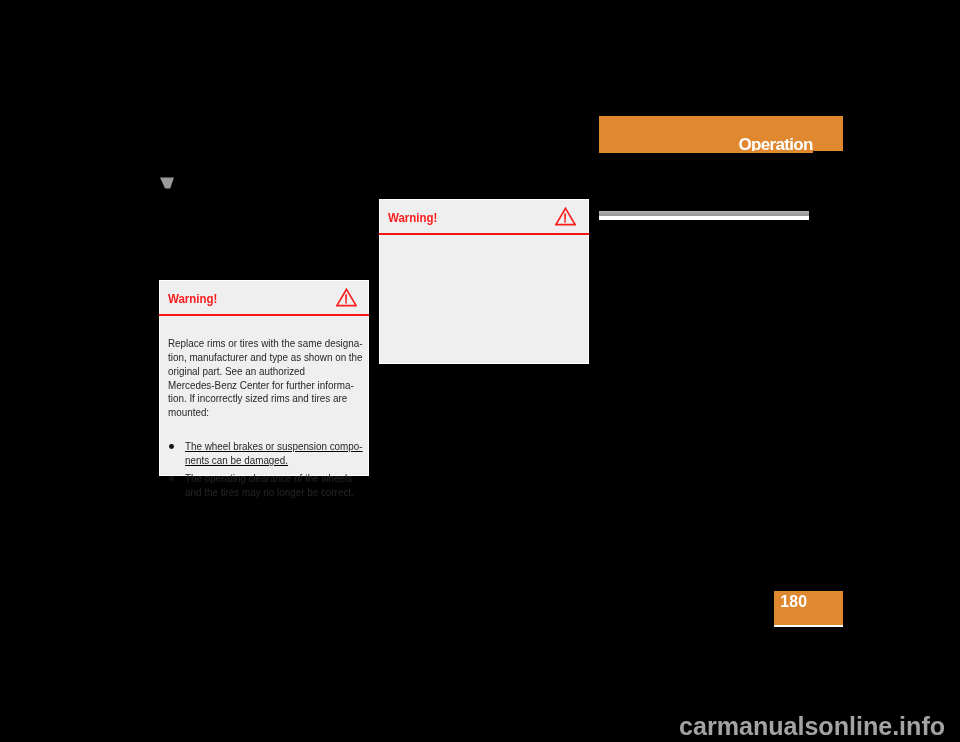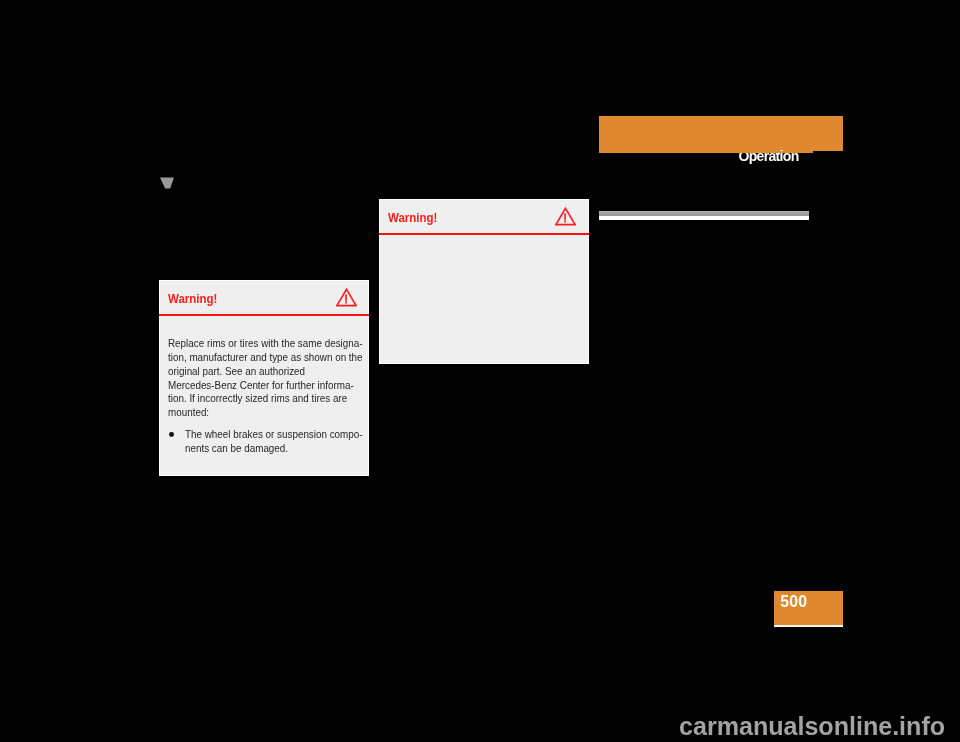--- a/index.html
+++ b/index.html
@@ -14,22 +14,22 @@
 
   
   .chapter-tab{
     position:absolute;left:599px;top:115.9px;width:243.8px;height:35.4px;
     background:#e08830;
   }
   .chapter-tab .skirt{
     position:absolute;left:0;top:35.4px;width:214px;height:1.9px;background:#e08830;
   }
   .chapter-tab .label{
-    position:absolute;left:139.5px;top:32px;
-    color:#ffffff;font-weight:bold;font-size:14px;letter-spacing:-0.67px;
+    position:absolute;left:139.5px;top:19px;
+    color:#ffffff;font-weight:bold;font-size:17px;letter-spacing:-0.67px;
     white-space:nowrap;
   }
 
   
   .section-rule{
     position:absolute;left:598.9px;top:210.8px;width:210.2px;height:9px;
   }
   .section-rule .top{position:absolute;left:0;top:0;width:210.2px;height:5px;
     background:linear-gradient(to bottom,#b4b4b4 0%,#9e9e9e 55%,#9a9a9a 100%);}
   .section-rule .bot{position:absolute;left:0;top:5px;width:210.2px;height:4px;background:#ffffff;}
@@ -43,21 +43,21 @@
   .warnbox .hdr .ttl{
     position:absolute;left:9.3px;top:11.8px;color:#fa1e1e;font-weight:bold;font-size:12.3px;
     white-space:nowrap;transform:scaleX(0.936);transform-origin:left center;
   }
   .warnbox .hdr .tri{position:absolute;right:13.0px;top:7.85px;}
   .warnbox .rule{position:absolute;left:-1.0px;right:-0.8px;top:32.7px;height:1.8px;background:#fa1414;}
   .warnbox .body{position:absolute;left:7.8px;right:5px;top:56px;}
   .warnbox .ln{font-size:10.5px;line-height:13.85px;white-space:nowrap;color:#262626;transform:scaleX(0.939);transform-origin:left center;}
   .warnbox .gap{height:6px;}
   .warnbox.wb2 .body{top:39.0px;}
-  .warnbox .bullets{margin-top:8px;}
+  .warnbox .bullets{margin-top:20px;text-decoration:underline;}
   .warnbox .bi{position:relative;padding-left:17.5px;}
   .warnbox .bi .dot{position:absolute;left:1.4px;top:4.2px;width:4.8px;height:4.8px;border-radius:50%;background:#121212;}
   .warnbox .bi2{margin-top:4px;}
 
   
   .pageno{position:absolute;left:773.9px;top:590.7px;width:69px;height:34.8px;background:#e08830;}
   .pageno .num{position:absolute;left:6.4px;top:2.8px;color:#fff;font-weight:bold;font-size:15.8px;letter-spacing:0.25px;}
   .pageno .underline{position:absolute;left:0;top:34.8px;width:69px;height:1.7px;background:#fbfbfb;}
 
   
@@ -104,39 +104,44 @@
         <div class="ln">Mercedes-Benz Center for further informa-</div>
         <div class="ln">tion. If incorrectly sized rims and tires are</div>
         <div class="ln">mounted:</div>
       </div>
       <div class="bullets">
         <div class="bi">
           <span class="dot"></span>
           <div class="ln">The wheel brakes or suspension compo-</div>
           <div class="ln">nents can be damaged.</div>
         </div>
+        <div class="bi bi2">
+          <span class="dot"></span>
+          <div class="ln">The operating clearance of the wheels</div>
+          <div class="ln">and the tires may no longer be correct.</div>
+        </div>
       </div>
     </div>
   </div>
 
   <div class="warnbox wb2" style="left:378.8px;top:199.1px;width:210.3px;height:164.8px;">
     <div class="hdr">
       <span class="ttl">Warning!</span>
       <svg class="tri" width="21" height="19" viewBox="0 0 21 19">
         <path d="M10.5 1.3 L20.1 17.55 L0.9 17.55 Z" fill="none" stroke="#fa1e1e" stroke-width="1.65" stroke-linejoin="miter"></path>
         <path d="M9.22 6.16 H10.92 L10.82 13.66 H9.32 Z" fill="#fa1e1e"></path>
         <rect x="9.22" y="14.06" width="1.7" height="1.5" fill="#fa1e1e"></rect>
       </svg>
     </div>
     <div class="rule"></div>
     <div class="body">
       <div class="gap"></div>
     </div>
   </div>
 
   <div class="pageno">
-    <span class="num">500</span>
+    <span class="num">180</span>
     <div class="underline"></div>
   </div>
 
   <div class="watermark">carmanualsonline.info</div>
 
 </div>
 
 </body></html>

